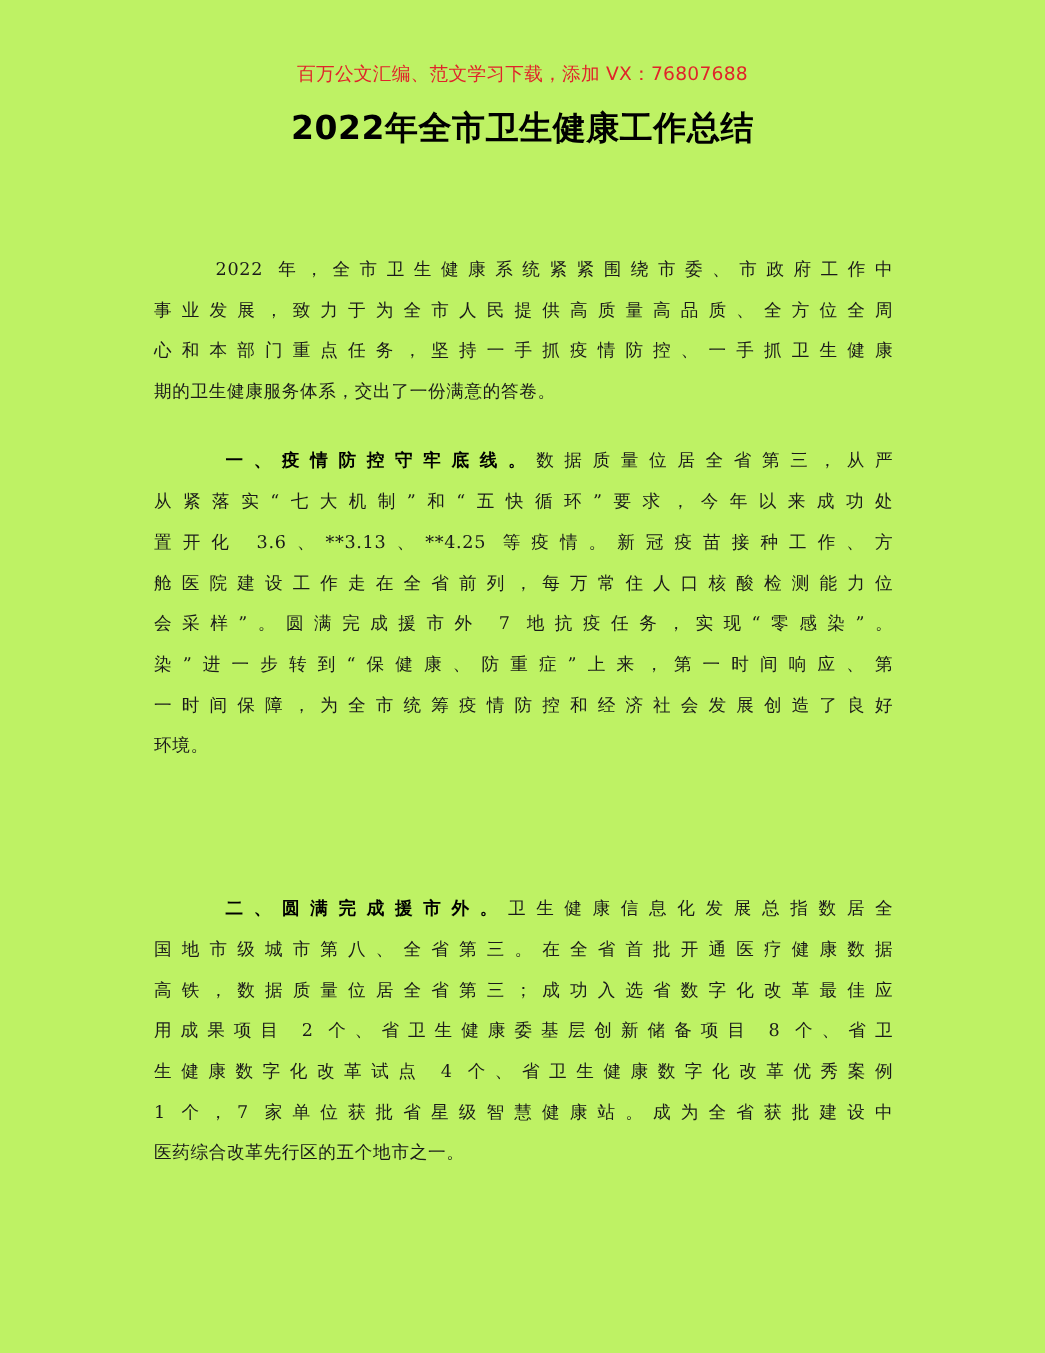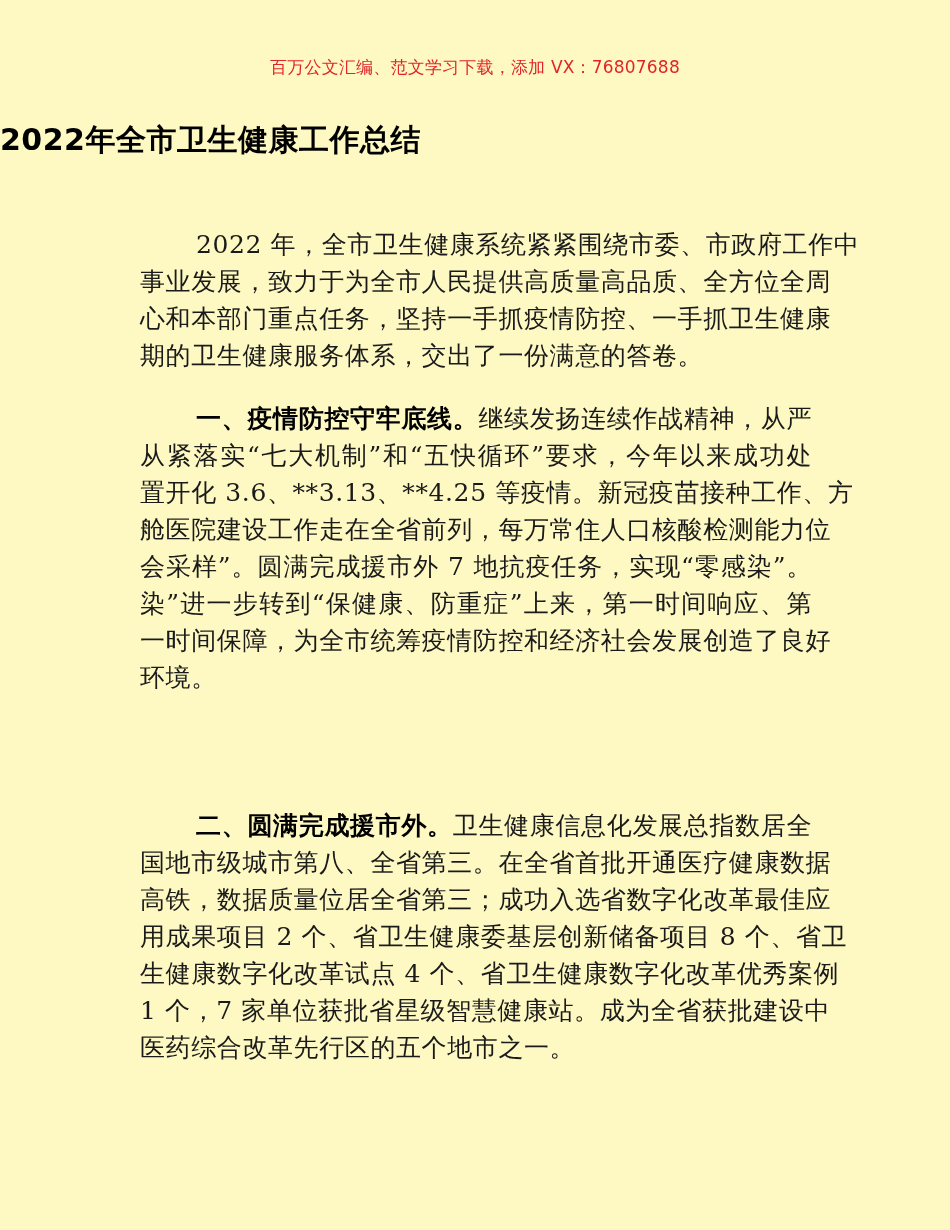--- a/index.html
+++ b/index.html
@@ -12,49 +12,50 @@
       height: 1230px;
       position: relative;
       overflow: hidden;
       font-family: "DejaVu Serif", "Liberation Serif", serif;
       color: #1a1a1a;
     }
     .page {
       position: absolute;
       left: 0; top: 0;
       width: 950px; height: 1230px;
-      background: #fef9c3;
+      background: #bef264;
     }
     .watermark {
       position: absolute;
       top: 56px;
       left: 0;
       width: 950px;
       text-align: center;
       font-family: "DejaVu Sans", "Liberation Sans", sans-serif;
       font-size: 17px;
       color: #e0242a;
       letter-spacing: 0.2px;
     }
     .doc-title {
       position: absolute;
-      top: 120px;
+      top: 96px;
       left: 0;
       width: 950px;
+      text-align: center;
       font-family: "DejaVu Sans", "Liberation Sans", sans-serif;
       font-weight: bold;
       font-size: 30px;
       color: #000000;
       letter-spacing: 0.5px;
     }
     .body-text {
       position: absolute;
       left: 140px;
       width: 672px;
-      font-size: 25px;
+      font-size: 16px;
       line-height: 37px;
       letter-spacing: 0.6px;
       color: #1a1a1a;
     }
     .line {
       display: block;
       white-space: nowrap;
       text-align: justify;
       text-align-last: justify;
     }
@@ -85,21 +86,21 @@
   <div class="doc-title">2022年全市卫生健康工作总结</div>
 
   <div class="body-text" id="p1">
     <span class="line"><span class="indent"></span><span>2022 年，全市卫生健康系统紧紧围绕市委、市政府工作中</span></span>
     <span class="line">事业发展，致力于为全市人民提供高质量高品质、全方位全周</span>
     <span class="line">心和本部门重点任务，坚持一手抓疫情防控、一手抓卫生健康</span>
     <span class="line last">期的卫生健康服务体系，交出了一份满意的答卷。</span>
   </div>
 
   <div class="body-text" id="p2">
-    <span class="line"><span class="indent"></span><span class="heading-run">一、疫情防控守牢底线。</span><span>继续发扬连续作战精神，从严</span></span>
+    <span class="line"><span class="indent"></span><span class="heading-run">一、疫情防控守牢底线。</span><span>数据质量位居全省第三，从严</span></span>
     <span class="line">从紧落实“七大机制”和“五快循环”要求，今年以来成功处</span>
     <span class="line">置开化 3.6、**3.13、**4.25 等疫情。新冠疫苗接种工作、方</span>
     <span class="line">舱医院建设工作走在全省前列，每万常住人口核酸检测能力位</span>
     <span class="line">会采样”。圆满完成援市外 7 地抗疫任务，实现“零感染”。</span>
     <span class="line">染”进一步转到“保健康、防重症”上来，第一时间响应、第</span>
     <span class="line">一时间保障，为全市统筹疫情防控和经济社会发展创造了良好</span>
     <span class="line last">环境。</span>
   </div>
 
   <div class="body-text" id="p3">

